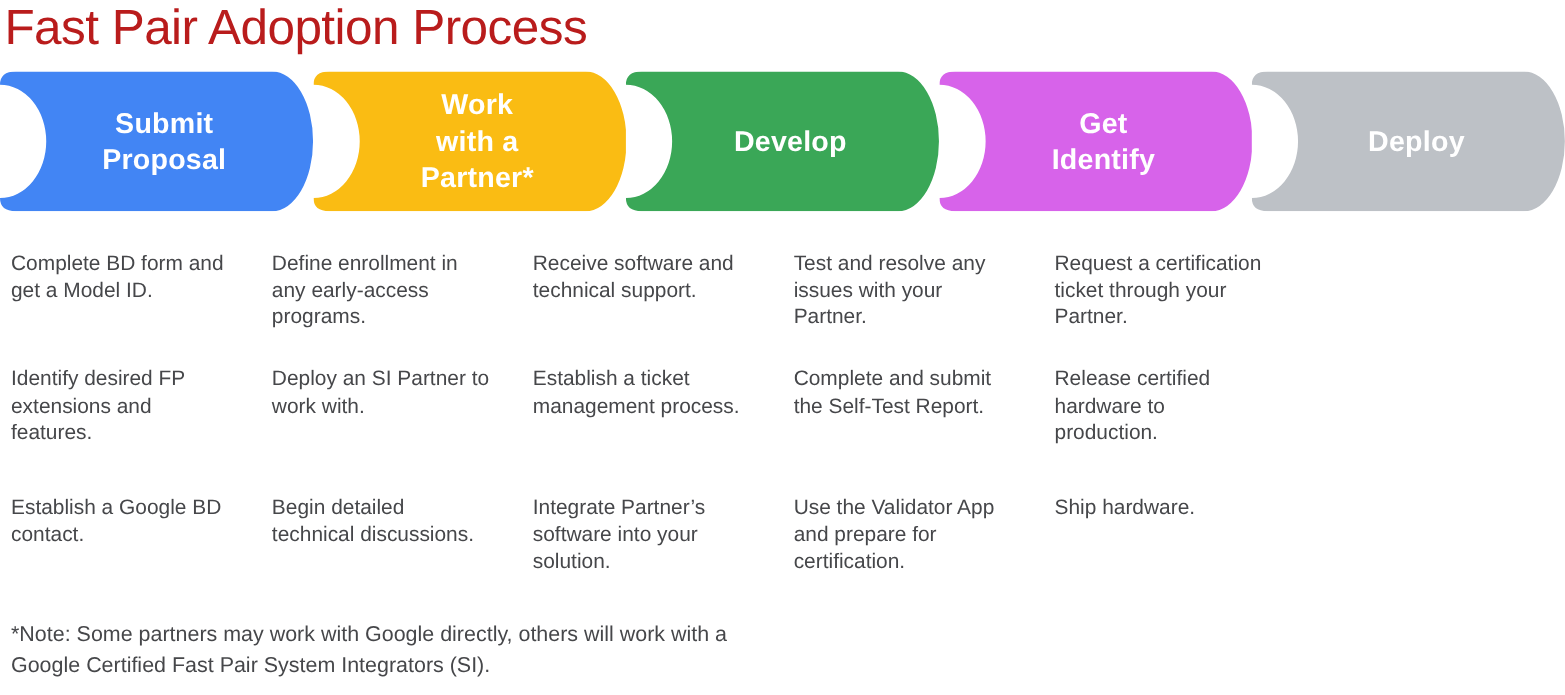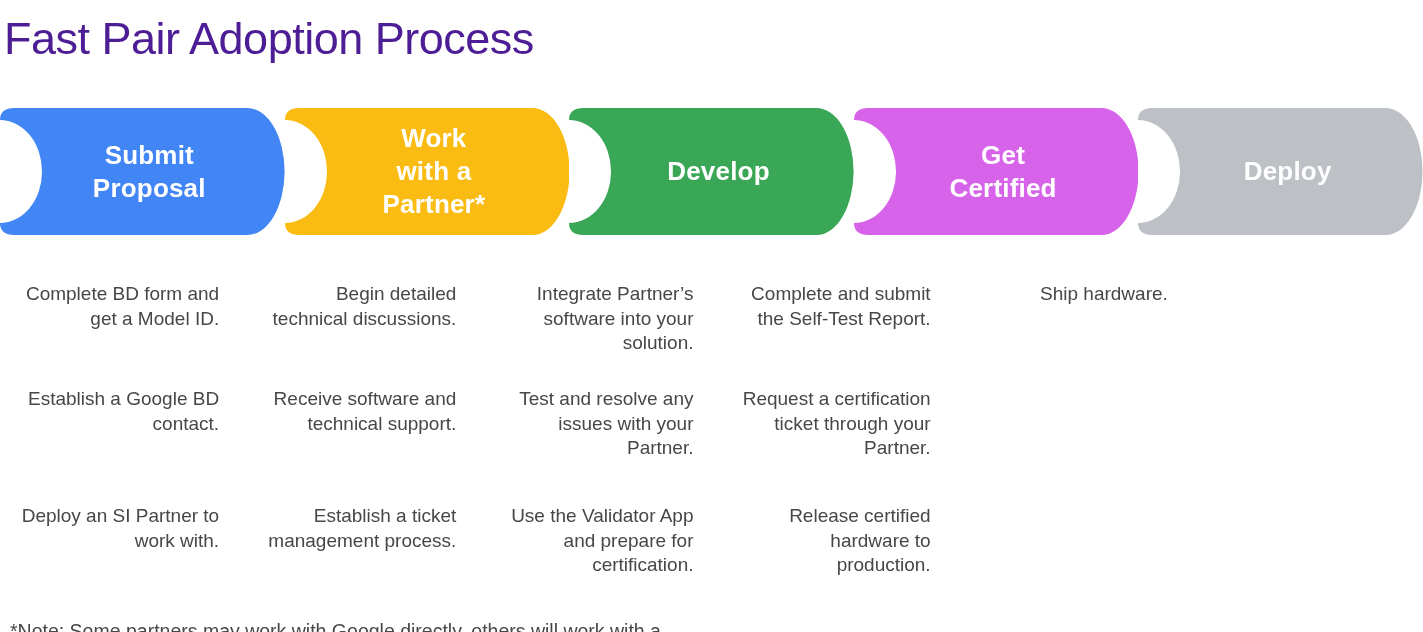--- a/index.html
+++ b/index.html
@@ -10,30 +10,30 @@
   .canvas {
     position: relative;
     width: 1423px;
     height: 632px;
     background: #ffffff;
     overflow: hidden;
     font-family: "Liberation Sans", "DejaVu Sans", sans-serif;
   }
   .page-title {
     margin: 0;
-    padding: 14px 0 0 4px;
+    padding: 0 0 0 4px;
     font-size: 45px;
     line-height: 50px;
     font-weight: 400;
     letter-spacing: -0.5px;
-    color: #4c1d95;
+    color: #b91c1c;
   }
   .steps-row {
     display: flex;
-    margin-top: 44px;
+    margin-top: 15px;
     height: 123px;
   }
   .step-col {
     position: relative;
     flex: 1 1 0;
     height: 127px;
   }
   .step-shape {
     display: block;
     width: 100%;
@@ -52,22 +52,21 @@
     font-weight: 600;
     letter-spacing: 0.2px;
     white-space: pre-line;
     padding-left: 14px;
   }
   .tasks-grid {
     display: grid;
     grid-template-columns: repeat(6, 1fr);
     grid-template-rows: 105px 117px 112px;
     grid-auto-flow: column;
-    margin-top: 51px;
-    text-align: right;
+    margin-top: 40px;
   }
   .task {
     padding: 0 18px 0 10px;
     font-size: 19px;
     line-height: 24.5px;
     color: #46474A;
     white-space: pre-line;
   }
   .footnote {
     margin: 0;
@@ -110,61 +109,67 @@
         <path d="M 12 0 H 206 A 31 63.5 0 0 1 206 127 H 12 Q 0 127 0 115 A 35 51.5 0 0 0 0 12 Q 0 0 12 0 Z" fill="#3AA757"></path>
       </svg>
       <div class="step-label">Develop</div>
     </div>
 
     <div class="step-col">
       <svg class="step-shape" viewBox="0 0 237 127" preserveAspectRatio="none" aria-hidden="true">
         <path d="M 12 0 H 206 A 31 63.5 0 0 1 206 127 H 12 Q 0 127 0 115 A 35 51.5 0 0 0 0 12 Q 0 0 12 0 Z" fill="#D763EA"></path>
       </svg>
       <div class="step-label">Get
-Certified</div>
+Identify</div>
     </div>
 
     <div class="step-col">
       <svg class="step-shape" viewBox="0 0 237 127" preserveAspectRatio="none" aria-hidden="true">
         <path d="M 12 0 H 206 A 31 63.5 0 0 1 206 127 H 12 Q 0 127 0 115 A 35 51.5 0 0 0 0 12 Q 0 0 12 0 Z" fill="#BDC1C6"></path>
       </svg>
       <div class="step-label">Deploy</div>
     </div>
 
   </div>
 
   <div class="tasks-grid">
 
     <div class="task">Complete BD form and
 get a Model ID.</div>
+    <div class="task">Identify desired FP
+extensions and
+features.</div>
     <div class="task">Establish a Google BD
 contact.</div>
 
+    <div class="task">Define enrollment in
+any early-access
+programs.</div>
     <div class="task">Deploy an SI Partner to
 work with.</div>
 
     <div class="task">Begin detailed
 technical discussions.</div>
     <div class="task">Receive software and
 technical support.</div>
     <div class="task">Establish a ticket
 management process.</div>
 
     <div class="task">Integrate Partner’s
 software into your
 solution.</div>
     <div class="task">Test and resolve any
 issues with your
 Partner.</div>
+    <div class="task">Complete and submit
+the Self-Test Report.</div>
+
     <div class="task">Use the Validator App
 and prepare for
 certification.</div>
-
-    <div class="task">Complete and submit
-the Self-Test Report.</div>
     <div class="task">Request a certification
 ticket through your
 Partner.</div>
 
     <div class="task">Release certified
 hardware to
 production.</div>
     <div class="task">Ship hardware.</div>
   </div>
 

